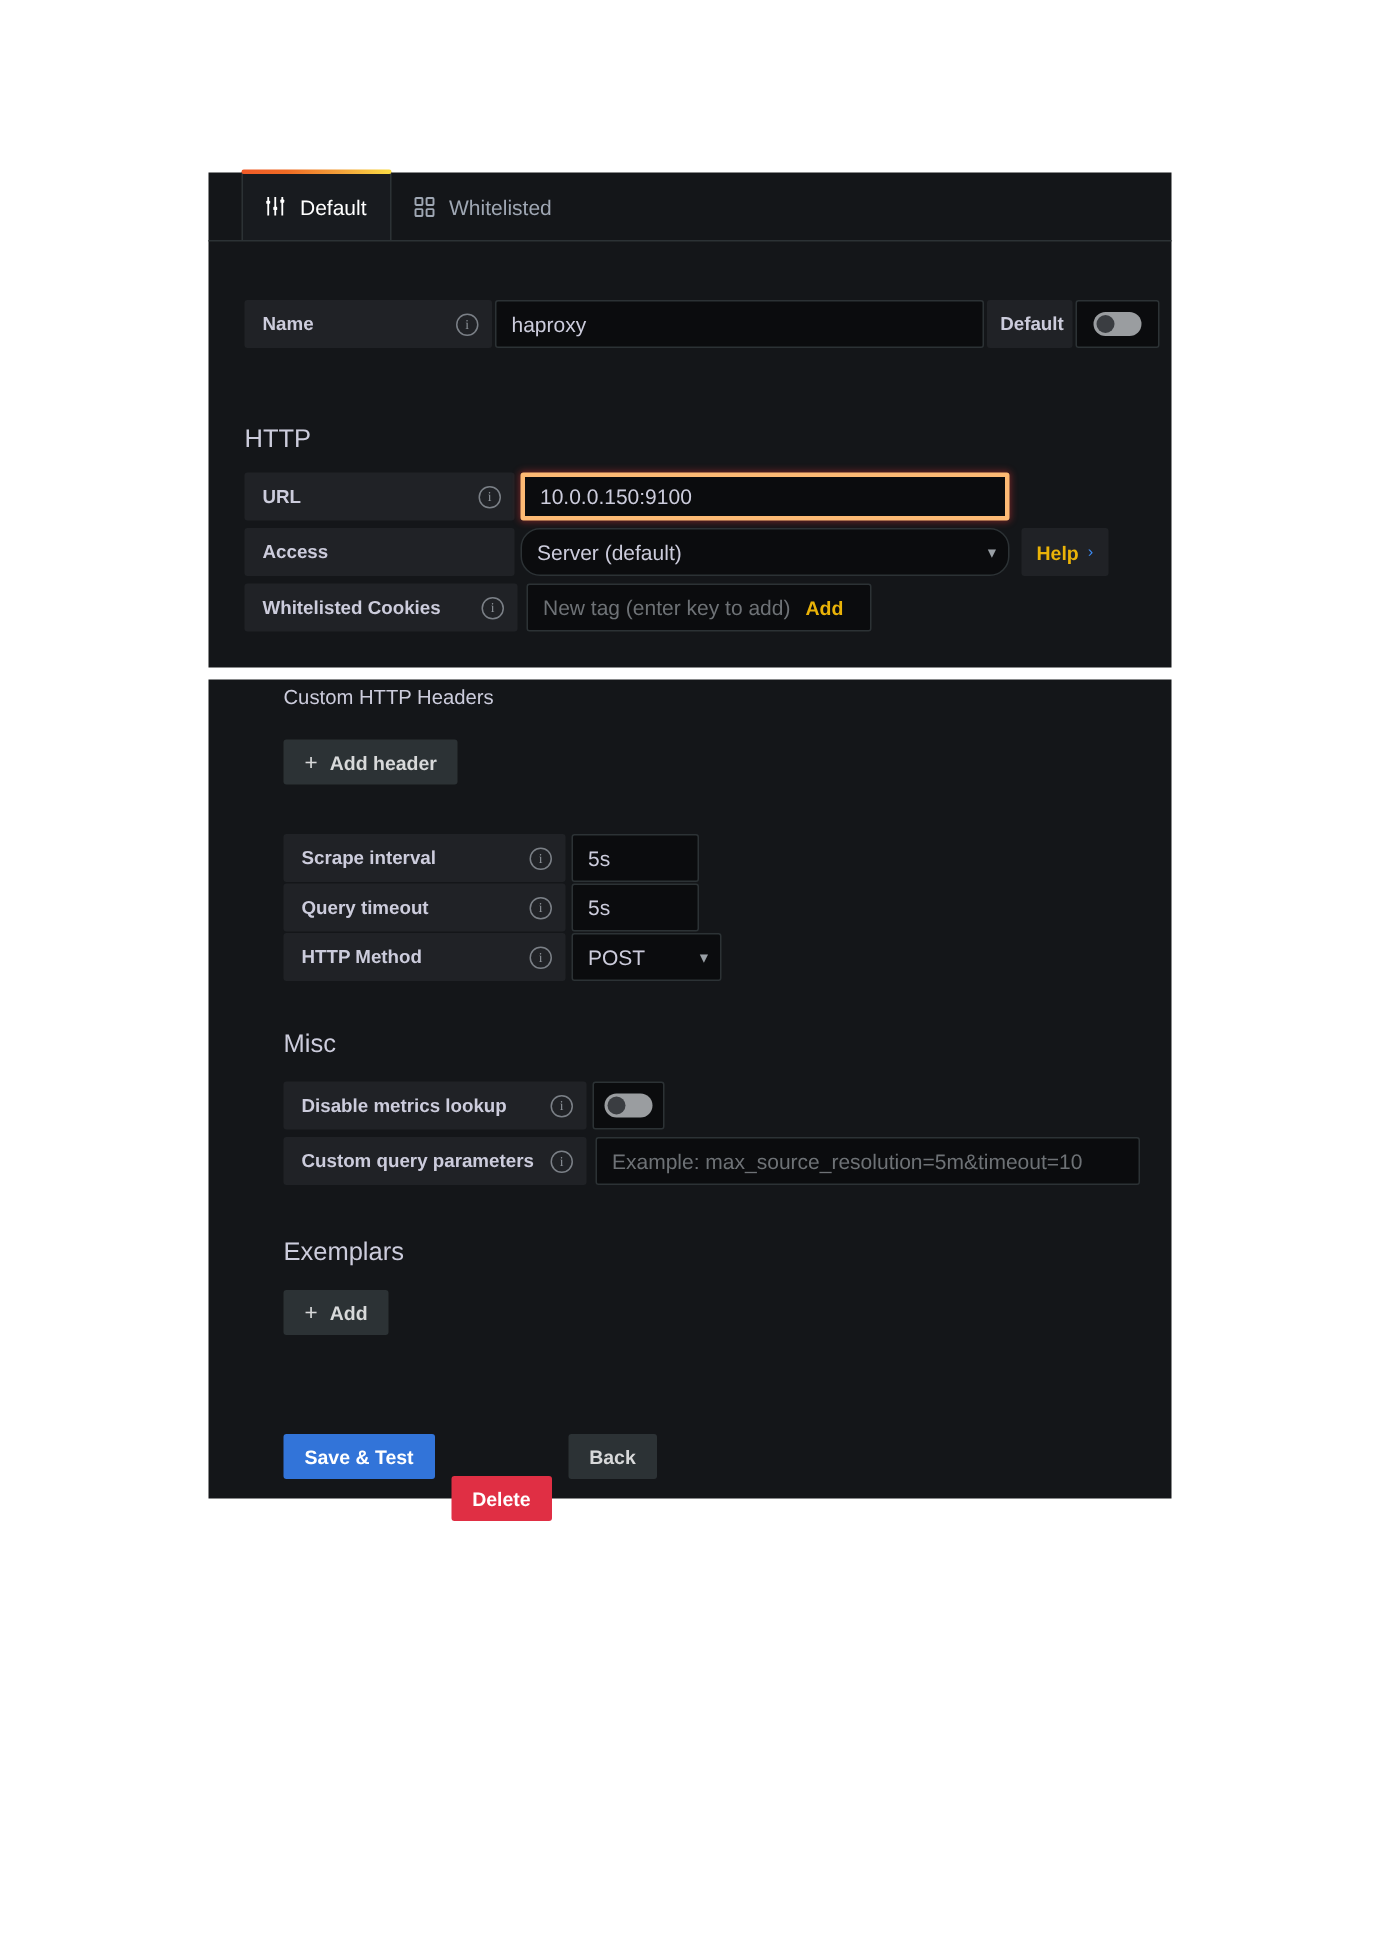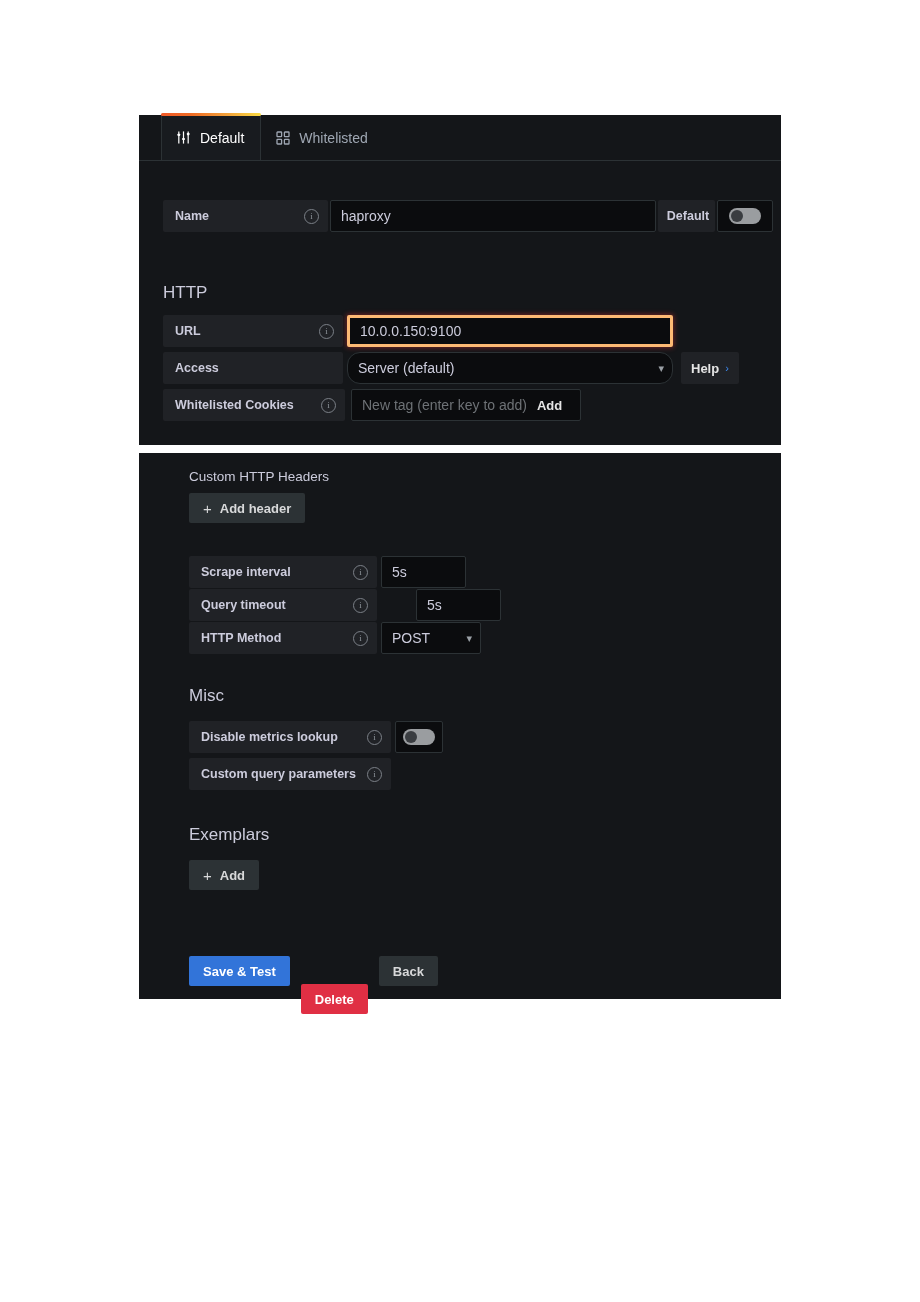--- a/index.html
+++ b/index.html
@@ -200,21 +200,21 @@
     align-items: center;
     gap: 8px;
     box-sizing: border-box;
   }
   .btn-secondary { background: #2c3235; color: #d8d9da; }
   .btn-primary   { background: #3274d9; }
   .btn-danger    { background: #e02f44; margin-top: 28px; }
   .plus { font-size: 15px; font-weight: normal; }
 
   .link-blue {
-    color: #e5e5e5;
+    color: #eab308;
     font-size: 13px;
     font-weight: bold;
     cursor: pointer;
   }
   .help-btn {
     display: flex;
     align-items: center;
     gap: 6px;
     background: #202226;
     border-radius: 2px;
@@ -316,37 +316,37 @@
     <div class="inp" style="width:230px; margin-left:6px; gap:10px;">
       <span class="placeholder">New tag (enter key to add)</span>
       <span class="link-blue">Add</span>
     </div>
   </div>
 
 </div>
 
 <div class="panel" id="panel-bottom">
 
-  <div class="abs" style="left:50px; top:16px; font-size:13.5px; color:#ccccdc;">Custom HTTP Headers</div>
+  <div class="abs" style="left:50px; top:4px; font-size:13.5px; color:#ccccdc;">Custom HTTP Headers</div>
   <button class="btn btn-secondary abs" style="left:50px; top:40px;">
     <span class="plus">+</span>
     <span>Add header</span>
   </button>
 
   <div class="abs" style="left:50px; top:103px; display:flex; align-items:center;">
     <div class="flabel" style="width:188px;">
       <span>Scrape interval</span>
       <i class="info-icon">i</i>
     </div>
     <div class="inp" style="width:85px; margin-left:4px;">
       <span>5s</span>
     </div>
   </div>
 
-  <div class="abs" style="left:50px; top:136px; display:flex; align-items:center;gap:35px;">
+  <div class="abs" style="left:50px; top:136px; display:flex; align-items:center;">
     <div class="flabel" style="width:188px;">
       <span>Query timeout</span>
       <i class="info-icon">i</i>
     </div>
     <div class="inp" style="width:85px; margin-left:4px;">
       <span>5s</span>
     </div>
   </div>
 
   <div class="abs" style="left:50px; top:169px; display:flex; align-items:center;">
@@ -369,20 +369,23 @@
     </div>
     <div class="toggle-wrap" style="width:48px; justify-content:center; margin-left:4px;">
       <span class="toggle"></span>
     </div>
   </div>
 
   <div class="abs" style="left:50px; top:305px; display:flex; align-items:center;">
     <div class="flabel" style="width:202px;">
       <span>Custom query parameters</span>
       <i class="info-icon">i</i>
+    </div>
+    <div class="inp" style="width:363px; margin-left:6px;">
+      <span class="placeholder">Example: max_source_resolution=5m&amp;timeout=10</span>
     </div>
   </div>
 
   <h2 class="section-title abs" style="left:50px; top:372px;">Exemplars</h2>
   <button class="btn btn-secondary abs" style="left:50px; top:407px;">
     <span class="plus">+</span>
     <span>Add</span>
   </button>
 
   <div class="abs" style="left:50px; top:503px; display:flex; gap:11px;">

